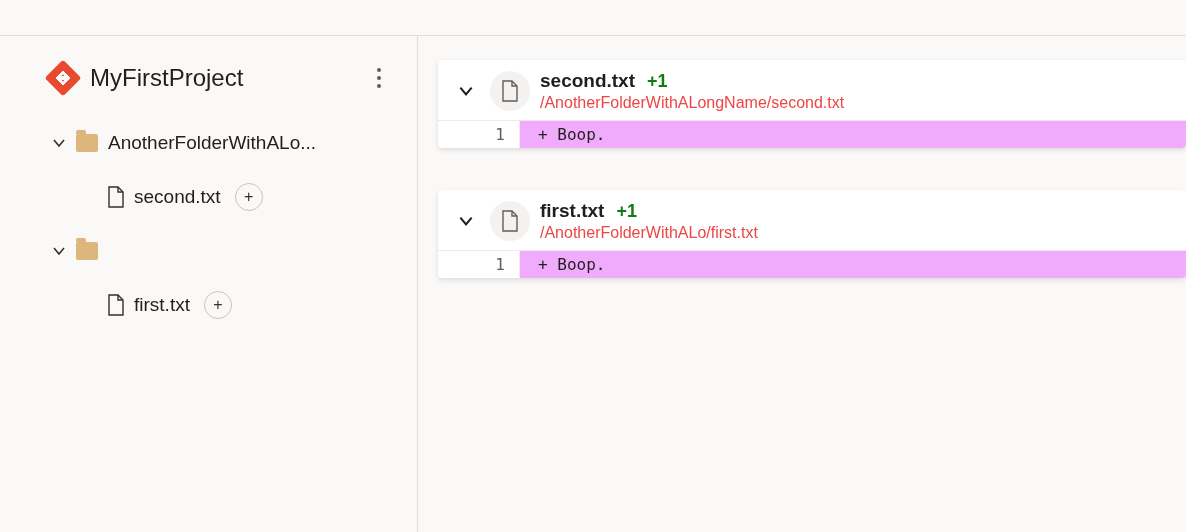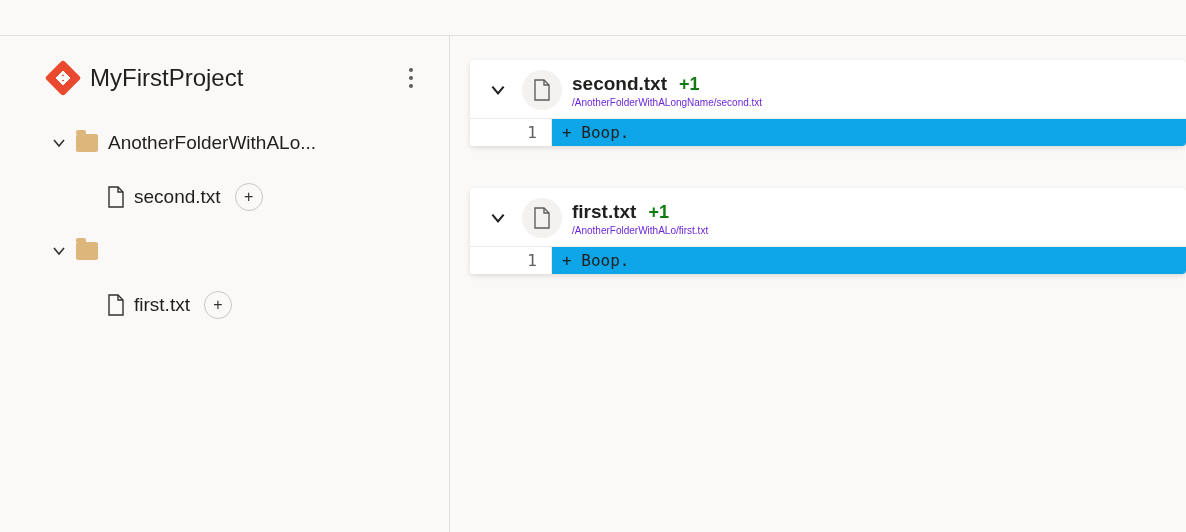--- a/index.html
+++ b/index.html
@@ -3,21 +3,21 @@
 <meta charset="utf-8">
 <style>
   * { box-sizing: border-box; }
   html, body { margin:0; padding:0; font-family: "Segoe UI", Arial, sans-serif; background:#faf9f8; color:#201f1e; }
   body { width:1186px; height:532px; overflow:hidden; }
 
   .topstrip { height:36px; border-bottom:1px solid #e1dfdd; }
 
   .main { display:flex; height:496px; }
 
-  .sidebar { width:450px; border-right:1px solid #e1dfdd; padding:28px 16px 0 20px; }
+  .sidebar { width:418px; border-right:1px solid #e1dfdd; padding:28px 16px 0 20px; }
   .project-header { display:flex; align-items:center; justify-content:space-between; padding:0 8px 24px 30px; }
   .project-title-wrap { display:flex; align-items:center; gap:14px; }
   .project-title { font-size:24px; font-weight:400; }
   .git-badge { width:26px; height:26px; background:#e8492f; transform:rotate(45deg); border-radius:3px; position:relative; }
   .git-badge::after { content:""; position:absolute; inset:0; display:block; }
   .git-inner { position:absolute; inset:0; transform:rotate(-45deg); display:flex; align-items:center; justify-content:center; }
   .git-inner svg { width:16px; height:16px; }
   .kebab { width:28px; height:28px; display:flex; align-items:center; justify-content:center; border-radius:4px; cursor:pointer; }
   .kebab-dots { font-size:18px; line-height:4px; letter-spacing:0; display:flex; flex-direction:column; gap:4px; }
   .kebab-dots span { width:4px; height:4px; background:#605e5c; border-radius:50%; display:block; }
@@ -35,25 +35,25 @@
   .content { flex:1; padding:24px 0 0 20px; display:flex; flex-direction:column; gap:42px; }
 
   .diff-card { background:#fff; border-radius:4px; box-shadow:0 2px 5px rgba(0,0,0,0.12); overflow:hidden; }
   .diff-header { display:flex; align-items:center; padding:10px 14px 8px 14px; gap:10px; }
   .collapse-chev { width:28px; height:28px; display:flex; align-items:center; justify-content:center; cursor:pointer; border-radius:4px;}
   .file-chip { width:40px; height:40px; background:#f3f2f1; border-radius:50%; display:flex; align-items:center; justify-content:center; }
   .diff-titles { display:flex; flex-direction:column; gap:2px; }
   .diff-name-row { display:flex; align-items:baseline; gap:12px; }
   .diff-name { font-size:19px; font-weight:600; color:#201f1e; }
   .diff-badge { font-size:18px; font-weight:600; color:#107c10; }
-  .diff-path { font-size:10px; color:#6d28d9;text-align:center; }
+  .diff-path { font-size:16px; color:#ef4444;text-align:center; }
 
   .diff-body { display:flex; border-top:1px solid #edebe9; }
   .gutter { width:82px; text-align:right; padding:4px 14px 4px 0; font-family:Consolas,monospace; font-size:16px; color:#605e5c; background:#fff; border-right:1px solid #edebe9;}
-  .code { flex:1; background:#0ea5e9; padding:4px 10px; font-family:Consolas,monospace; font-size:16px; color:#201f1e;}
+  .code { flex:1; background:#f0abfc; padding:4px 18px; font-family:Consolas,monospace; font-size:16px; color:#201f1e;}
   .plus { color:#201f1e; }
 </style>
 </head>
 <body>
 
 <div class="topstrip"></div>
 
 <div class="main">
 
   <div class="sidebar">

